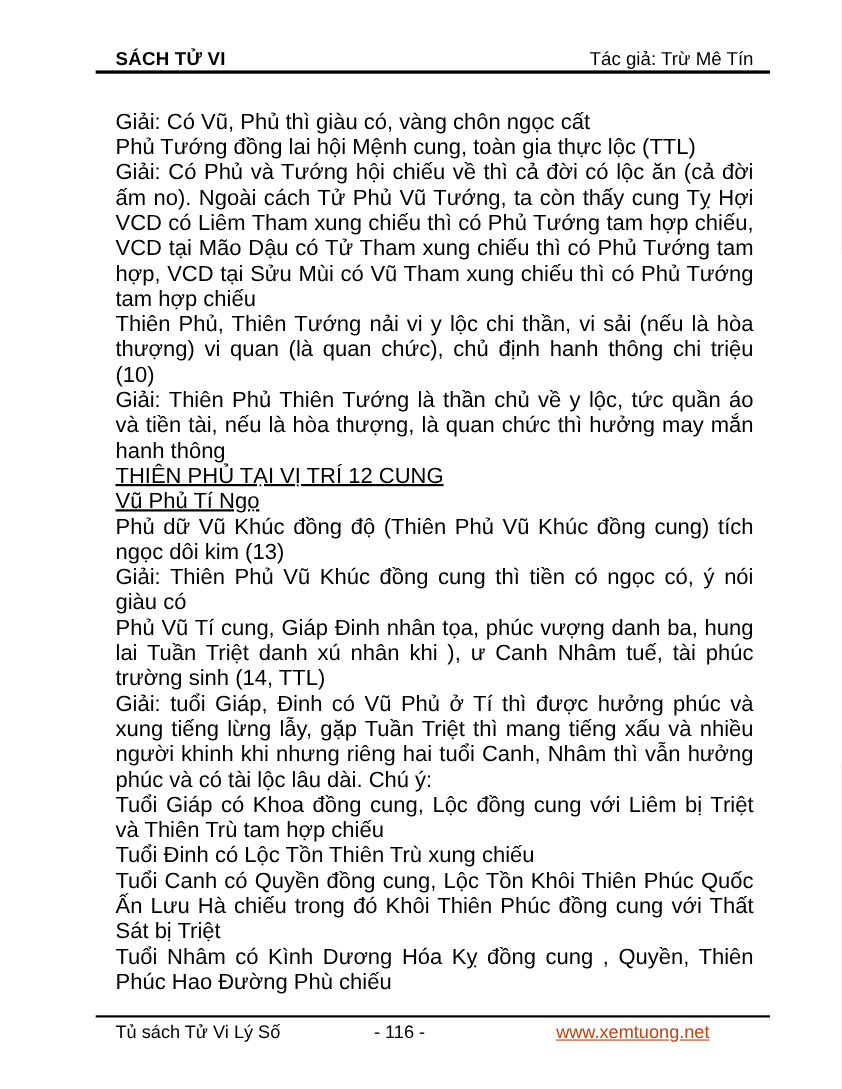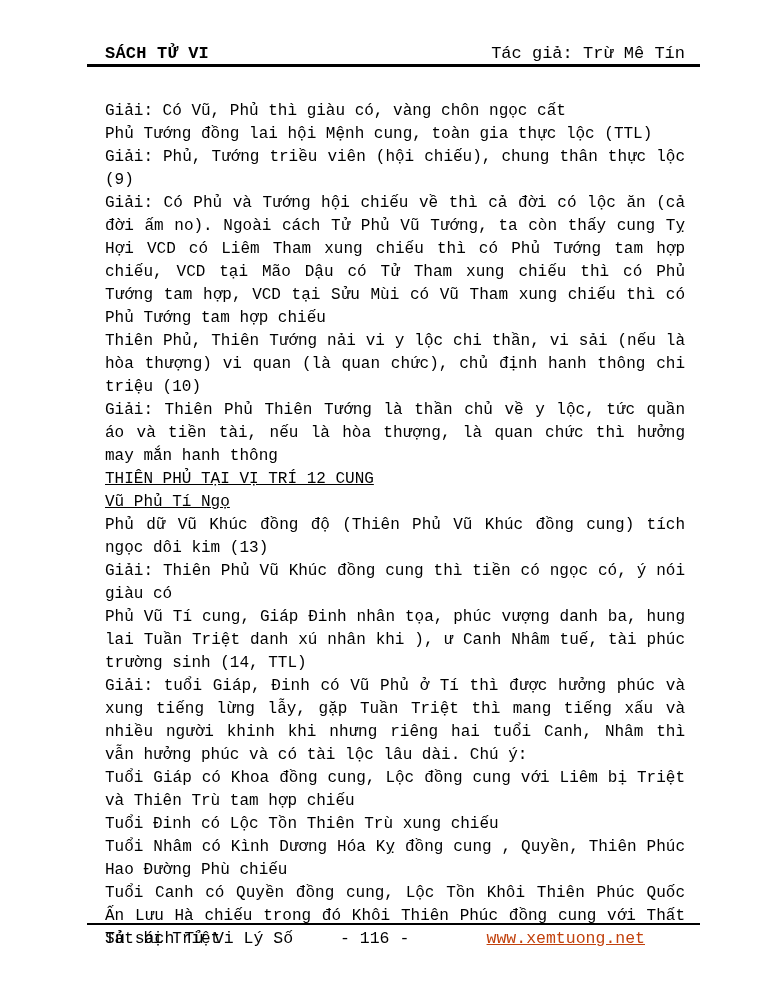--- a/index.html
+++ b/index.html
@@ -2,21 +2,21 @@
 <html><head>
 <meta charset="utf-8">
 <style>
   html, body { margin: 0; padding: 0; background: #e8e8e8; }
   .page {
     position: relative;
     width: 765px;
     height: 990px;
     margin: 0 auto;
     background: #ffffff;
-    font-family: Liberation Mono, monospace;
+    font-family: Liberation Sans, sans-serif;
     color: #000000;
     overflow: hidden;
   }
   
   .header-row {
     position: absolute;
     top: 44px; left: 105px; right: 80px;
     display: flex;
     justify-content: space-between;
     align-items: baseline;
@@ -29,21 +29,21 @@
     position: absolute;
     top: 64px; left: 87px; right: 65px;
     height: 3px;
     background: #000000;
   }
   
   .content {
     position: absolute;
     top: 100px; left: 105px;
     width: 580px;
-    font-size: 16px;
+    font-size: 20px;
     line-height: 23px;
   }
   .content p { margin: 0; text-align: justify; }
   .heading, .subheading {
     text-decoration: underline;
     text-align: center;
   }
   .mt2  { margin-top: 2px; }
   .mt7  { margin-top: 7px; }
   .mt12 { margin-top: 12px; }
@@ -76,34 +76,33 @@
 
   <div class="header-row">
     <span class="book-title">SÁCH TỬ VI</span>
     <span class="author">Tác giả: Trừ Mê Tín</span>
   </div>
   <div class="header-rule"></div>
 
   <div class="content">
     <p>Giải: Có Vũ, Phủ thì giàu có, vàng chôn ngọc cất</p>
     <p class="mt32">Phủ Tướng đồng lai hội Mệnh cung, toàn gia thực lộc (TTL)</p>
-    <p class="mt2">Giải: Phủ, Tướng triều viên (hội chiếu), chung thân thực lộc (9)</p>
     <p class="mt2">Giải: Có Phủ và Tướng hội chiếu về thì cả đời có lộc ăn (cả đời ấm no). Ngoài cách Tử Phủ Vũ Tướng, ta còn thấy cung Tỵ Hợi VCD có Liêm Tham xung chiếu thì có Phủ Tướng tam hợp chiếu, VCD tại Mão Dậu có Tử Tham xung chiếu thì có Phủ Tướng tam hợp, VCD tại Sửu Mùi có Vũ Tham xung chiếu thì có Phủ Tướng tam hợp chiếu</p>
     <p class="mt12">Thiên Phủ, Thiên Tướng nải vi y lộc chi thần, vi sải (nếu là hòa thượng) vi quan (là quan chức), chủ định hanh thông chi triệu  (10)</p>
     <p class="mt2">Giải: Thiên Phủ Thiên Tướng là thần chủ về y lộc, tức quần áo và tiền tài, nếu là hòa thượng, là quan chức thì hưởng may mắn hanh thông</p>
     <p class="heading mt24">THIÊN PHỦ TẠI VỊ TRÍ 12 CUNG</p>
     <p class="subheading mt7">Vũ Phủ Tí Ngọ</p>
     <p>Phủ dữ Vũ Khúc đồng độ (Thiên Phủ Vũ Khúc đồng cung) tích ngọc dôi kim (13)</p>
     <p>Giải: Thiên Phủ Vũ Khúc đồng cung thì tiền có ngọc có, ý nói giàu có</p>
     <p class="mt26">Phủ Vũ Tí cung, Giáp Đinh nhân tọa, phúc vượng danh ba, hung lai Tuần Triệt danh xú nhân khi ), ư Canh Nhâm tuế, tài phúc trường sinh (14, TTL)</p>
     <p class="mt2">Giải: tuổi Giáp, Đinh có Vũ Phủ ở Tí thì được hưởng phúc và xung tiếng lừng lẫy, gặp Tuần Triệt thì mang tiếng xấu và nhiều người khinh khi nhưng riêng hai tuổi Canh, Nhâm thì vẫn hưởng phúc và có tài lộc lâu dài. Chú ý:</p>
     <p>Tuổi Giáp có Khoa đồng cung, Lộc đồng cung với Liêm bị Triệt và Thiên Trù tam hợp chiếu</p>
     <p>Tuổi Đinh có Lộc Tồn Thiên Trù xung chiếu</p>
+    <p>Tuổi Canh có Quyền đồng cung, Lộc Tồn Khôi Thiên Phúc Quốc Ấn Lưu Hà chiếu trong đó Khôi Thiên Phúc đồng cung với Thất Sát bị Triệt</p>
     <p>Tuổi Nhâm có Kình Dương Hóa Kỵ đồng cung , Quyền, Thiên Phúc Hao Đường Phù chiếu</p>
-    <p>Tuổi Canh có Quyền đồng cung, Lộc Tồn Khôi Thiên Phúc Quốc Ấn Lưu Hà chiếu trong đó Khôi Thiên Phúc đồng cung với Thất Sát bị Triệt</p>
   </div>
 
   <div class="footer-rule"></div>
   <div class="footer-row">
     <span class="footer-series">Tủ sách Tử Vi Lý Số</span>
     <span class="footer-page">- 116 -</span>
     <a class="footer-link">www.xemtuong.net</a>
   </div>
 
 </div>

